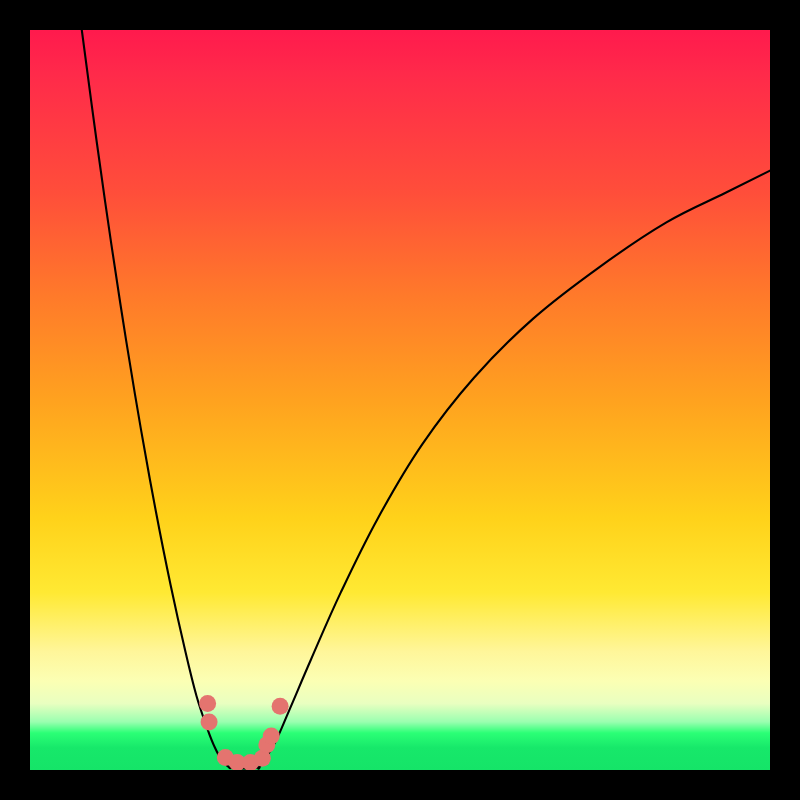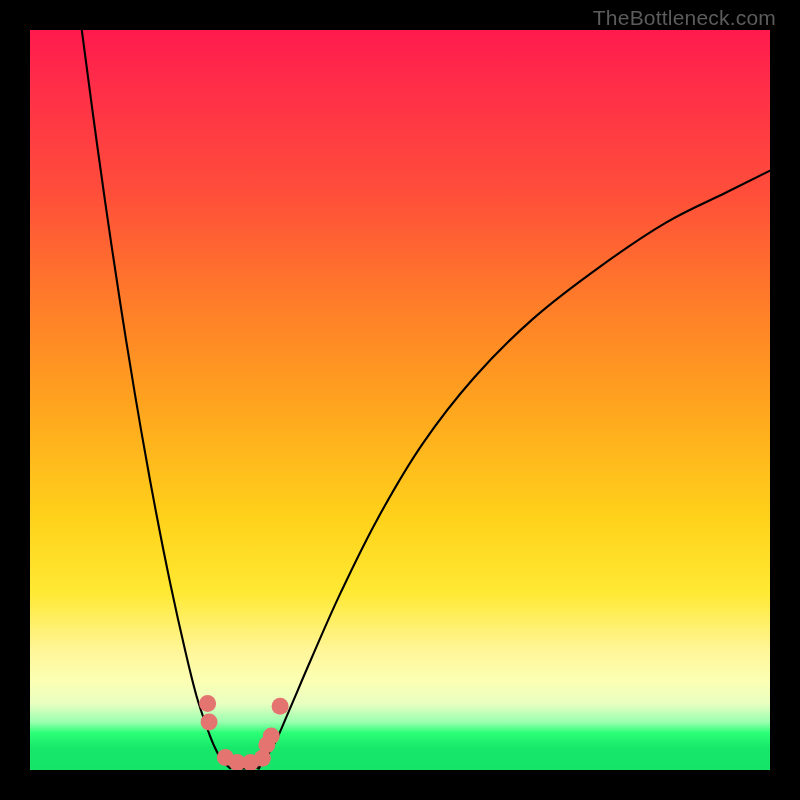--- a/index.html
+++ b/index.html
@@ -63,21 +63,20 @@
     font-size: 21px;
     font-weight: 500;
     letter-spacing: 0.2px;
     user-select: none;
   }
 </style>
 </head>
 <body>
 
 <div class="frame">
-  <div class="watermark">TheBottleneck.com</div>
 
   <div class="plot">
     <div class="grad"></div>
     <svg class="curve-svg" viewBox="0 0 740 740" preserveAspectRatio="none">
       <path id="curve-path" fill="none" stroke="#000" stroke-width="2.1" stroke-linecap="round" stroke-linejoin="round" d="M 51.80 0.00 C 54.46 19.98, 61.27 72.37, 66.60 111.00 C 71.93 149.63, 76.07 178.64, 81.40 214.60 C 86.73 250.56, 90.87 277.50, 96.20 310.80 C 101.53 344.10, 105.67 368.96, 111.00 399.60 C 116.33 430.24, 120.47 453.03, 125.80 481.00 C 131.13 508.97, 135.27 529.69, 140.60 555.00 C 145.93 580.31, 150.74 601.62, 155.40 621.60 C 160.06 641.58, 162.50 652.01, 166.50 666.00 C 170.50 679.99, 174.27 689.98, 177.60 699.30 C 180.93 708.62, 182.34 712.07, 185.00 717.80 C 187.66 723.53, 189.74 727.52, 192.40 731.12 C 195.06 734.72, 198.47 736.58, 199.80 737.78 C 201.13 738.98, 198.47 737.65, 199.80 737.78 C 201.13 737.91, 204.54 738.39, 207.20 738.52 C 209.86 738.65, 211.94 738.52, 214.60 738.52 C 217.26 738.52, 219.34 738.79, 222.00 738.52 C 224.66 738.25, 228.07 737.31, 229.40 737.04 C 230.73 736.77, 226.74 741.17, 229.40 737.04 C 232.06 732.91, 238.87 724.22, 244.20 714.10 C 249.53 703.98, 252.34 696.12, 259.00 680.80 C 265.66 665.48, 271.88 650.31, 281.20 629.00 C 290.52 607.69, 298.81 587.71, 310.80 562.40 C 322.79 537.09, 333.15 515.04, 347.80 488.40 C 362.45 461.76, 374.88 439.71, 392.20 414.40 C 409.52 389.09, 424.02 370.44, 444.00 347.80 C 463.98 325.16, 480.56 308.58, 503.20 288.60 C 525.84 268.62, 545.82 254.12, 569.80 236.80 C 593.78 219.48, 613.76 205.72, 636.40 192.40 C 659.04 179.08, 676.95 172.12, 695.60 162.80 C 714.25 153.48, 732.01 144.60, 740.00 140.60"></path>
       <g id="marker-group">
           <circle cx="177.60" cy="673.40" r="8.5" fill="#e4746f"></circle>
           <circle cx="179.08" cy="691.90" r="8.5" fill="#e4746f"></circle>
           <circle cx="195.36" cy="727.42" r="8.5" fill="#e4746f"></circle>
           <circle cx="207.20" cy="732.60" r="8.5" fill="#e4746f"></circle>

